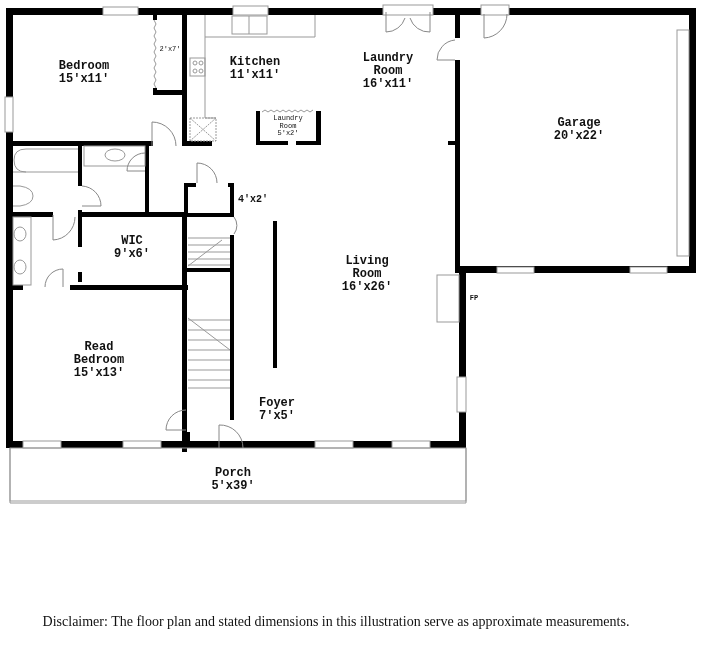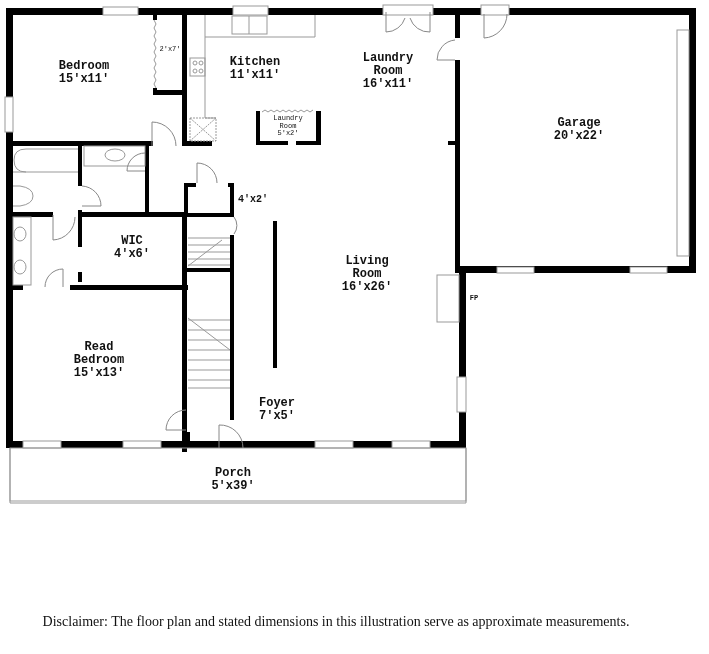--- a/index.html
+++ b/index.html
@@ -168,21 +168,21 @@
 </div>
 <div class="lbl big" style="left:579px;top:130px;">
   <div>Garage</div>
   <div>20'x22'</div>
 </div>
 <div class="lbl sm" style="left:208px;top:199px;margin-left:45px;">
   <div>4'x2'</div>
 </div>
 <div class="lbl big" style="left:132px;top:248px;">
   <div>WIC</div>
-  <div>4'x6'</div>
+  <div>9'x6'</div>
 </div>
 <div class="lbl big" style="left:367px;top:275px;">
   <div>Living</div>
   <div>Room</div>
   <div>16'x26'</div>
 </div>
 <div class="lbl xs" style="left:448px;top:299px;font-weight:bold;margin-left:26px;">
   <div>FP</div>
 </div>
 <div class="lbl big" style="left:99px;top:361px;">

